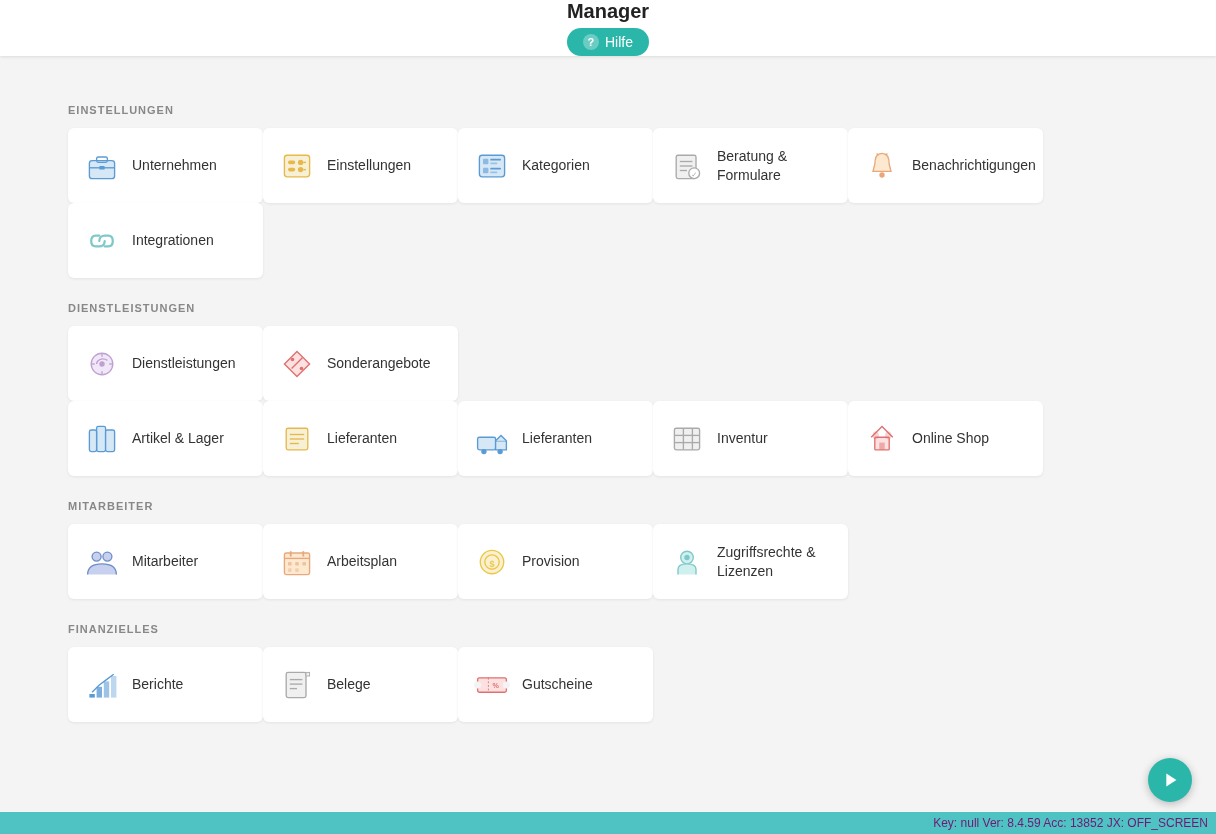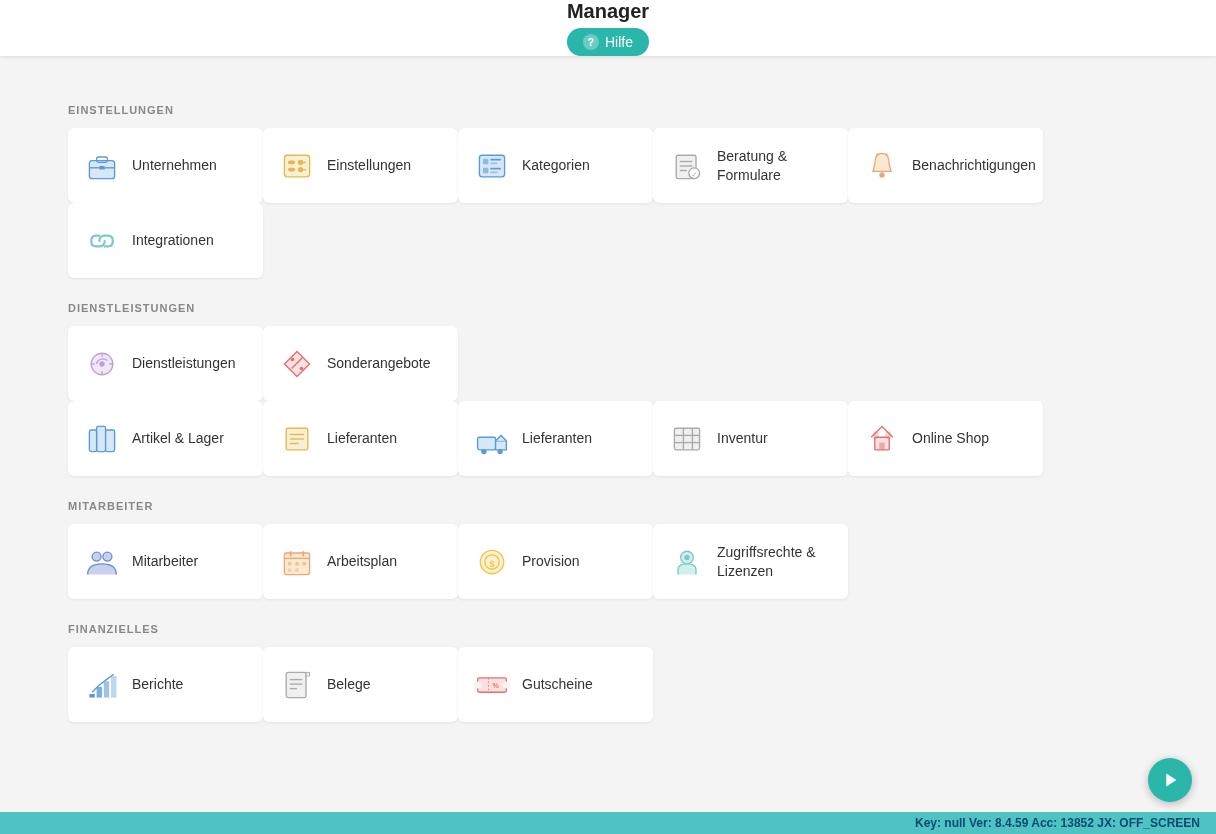--- a/index.html
+++ b/index.html
@@ -88,29 +88,28 @@
       font-size: 22px;
     }
     .card-label {
       font-size: 14px;
       font-weight: 500;
       color: #333;
       line-height: 1.3;
     }
     .status-bar {
       background: #4fc3c3;
-      color: #0c4a6e;
+      color: #701a75;
       font-size: 12px;
-      padding: 4px 16px;
+      padding: 4px 8px;
       text-align: right;
       position: fixed;
       bottom: 0;
       left: 0;
       right: 0;
-      font-weight: bold;
     }
     .fab {
       position: fixed;
       bottom: 32px;
       right: 24px;
       width: 44px;
       height: 44px;
       border-radius: 50%;
       background: #2ab7a9;
       display: flex;

